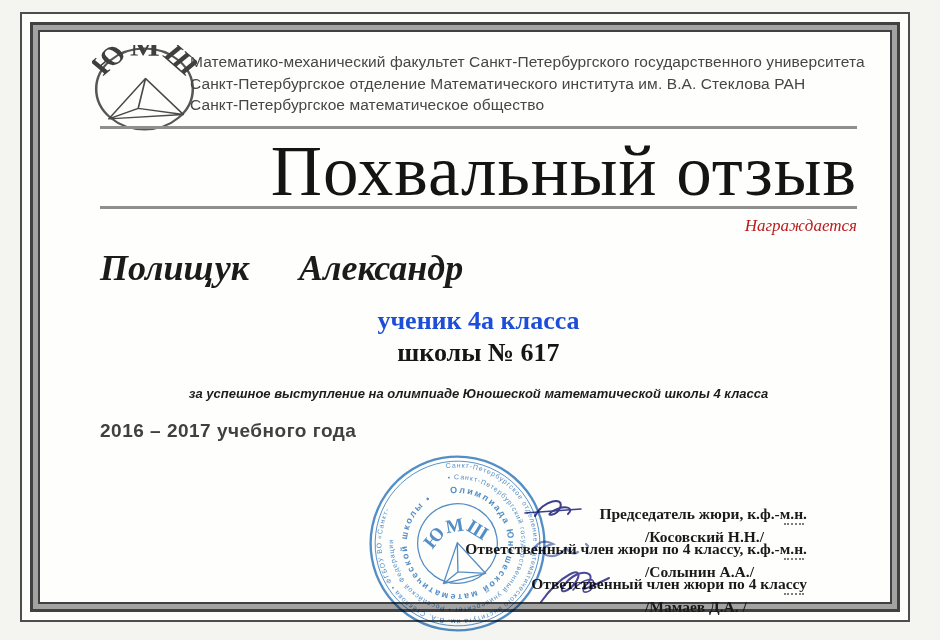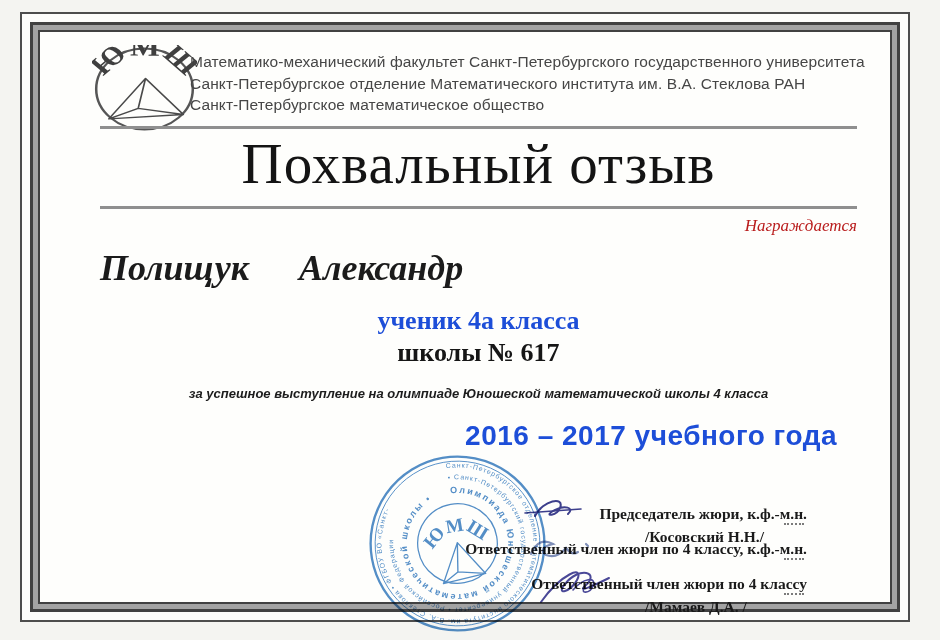--- a/index.html
+++ b/index.html
@@ -16,36 +16,36 @@
   .band3{position:absolute;inset:0;border:2px solid #414141;background:#fefefc;}
 
   
   .logo{position:absolute;left:92px;top:45px;width:105px;height:88px;}
   .org-lines{position:absolute;left:190px;top:51px;width:690px;
     font-size:15.5px;line-height:21.5px;color:#464646;letter-spacing:.1px;}
   .rule{position:absolute;left:100px;width:757px;height:3px;background:#8f8f8f;}
   .rule-top{top:126px;}
   .rule-bottom{top:206px;}
 
-  .doc-title{position:absolute;left:100px;top:131px;width:757px;text-align:center;
-    font-family:"Liberation Serif","DejaVu Serif",serif;font-size:57px;color:#141414;
+  .doc-title{position:absolute;left:100px;top:131px;width:757px;text-align:right;
+    font-family:"Liberation Serif","DejaVu Serif",serif;font-size:71px;color:#141414;
     letter-spacing:1px;}
   .awarded{position:absolute;left:100px;top:216px;width:757px;text-align:right;
     font-family:"Liberation Serif",serif;font-style:italic;font-size:17px;color:#b91c1c;}
   .recipient-name{position:absolute;left:100px;top:247px;width:757px;
     font-family:"Liberation Serif",serif;font-style:italic;font-weight:bold;font-size:36px;
     color:#1b1b1b;word-spacing:16px;white-space:pre;}
   .pupil-line1{position:absolute;left:100px;top:306px;width:757px;text-align:center;
     font-family:"Liberation Serif",serif;font-weight:bold;font-size:26px;color:#1d4ed8;}
   .pupil-line2{position:absolute;left:100px;top:338px;width:757px;text-align:center;
     font-family:"Liberation Serif",serif;font-weight:bold;font-size:26px;color:#161616;}
   .reason{position:absolute;left:60px;top:386px;width:837px;text-align:center;
     font-weight:bold;font-style:italic;font-size:13px;color:#1c1c1c;}
-  .school-year{position:absolute;left:100px;top:420px;width:737px;text-align:right;
-    font-weight:bold;font-size:28px;color:#1d4ed8;letter-spacing:.5px;}
+  .school-year{position:absolute;left:100px;top:420px;width:737px;text-align:left;
+    font-weight:bold;font-size:19px;color:#404040;letter-spacing:.5px;}
 
   
   .sig-block{position:absolute;left:195px;top:505px;width:612px;}
   .sig-row{display:flex;align-items:flex-end;height:21px;margin-bottom:14px;
     font-family:"Liberation Serif",serif;font-weight:bold;font-size:15.5px;color:#1a1a1a;flex-direction:column;}
   .sig-label{white-space:nowrap;}
   .sig-leader{flex:1;border-bottom:2px dotted #7b7b7b;margin:0 3px 3px 5px;min-width:20px;}
   .sig-name{white-space:nowrap;width:162px;flex:none;}
 
   
@@ -98,20 +98,21 @@
 
 <div class="sig-block">
   <div class="sig-row">
     <span class="sig-label">Председатель жюри, к.ф.-м.н.</span>
     <span class="sig-leader"></span>
     <span class="sig-name">/Косовский Н.Н./</span>
   </div>
   <div class="sig-row">
     <span class="sig-label">Ответственный член жюри по 4 классу, к.ф.-м.н.</span>
     <span class="sig-leader"></span>
+    <span class="sig-name">/Солынин А.А./</span>
   </div>
   <div class="sig-row">
     <span class="sig-label">Ответственный член жюри по 4 классу</span>
     <span class="sig-leader"></span>
     <span class="sig-name">/Мамаев Д.А. /</span>
   </div>
 </div>
 
 <svg class="stamp" viewBox="0 0 200 200">
   <circle cx="100" cy="100" r="96" fill="none" stroke="#4585c5" stroke-width="2.6"></circle>

